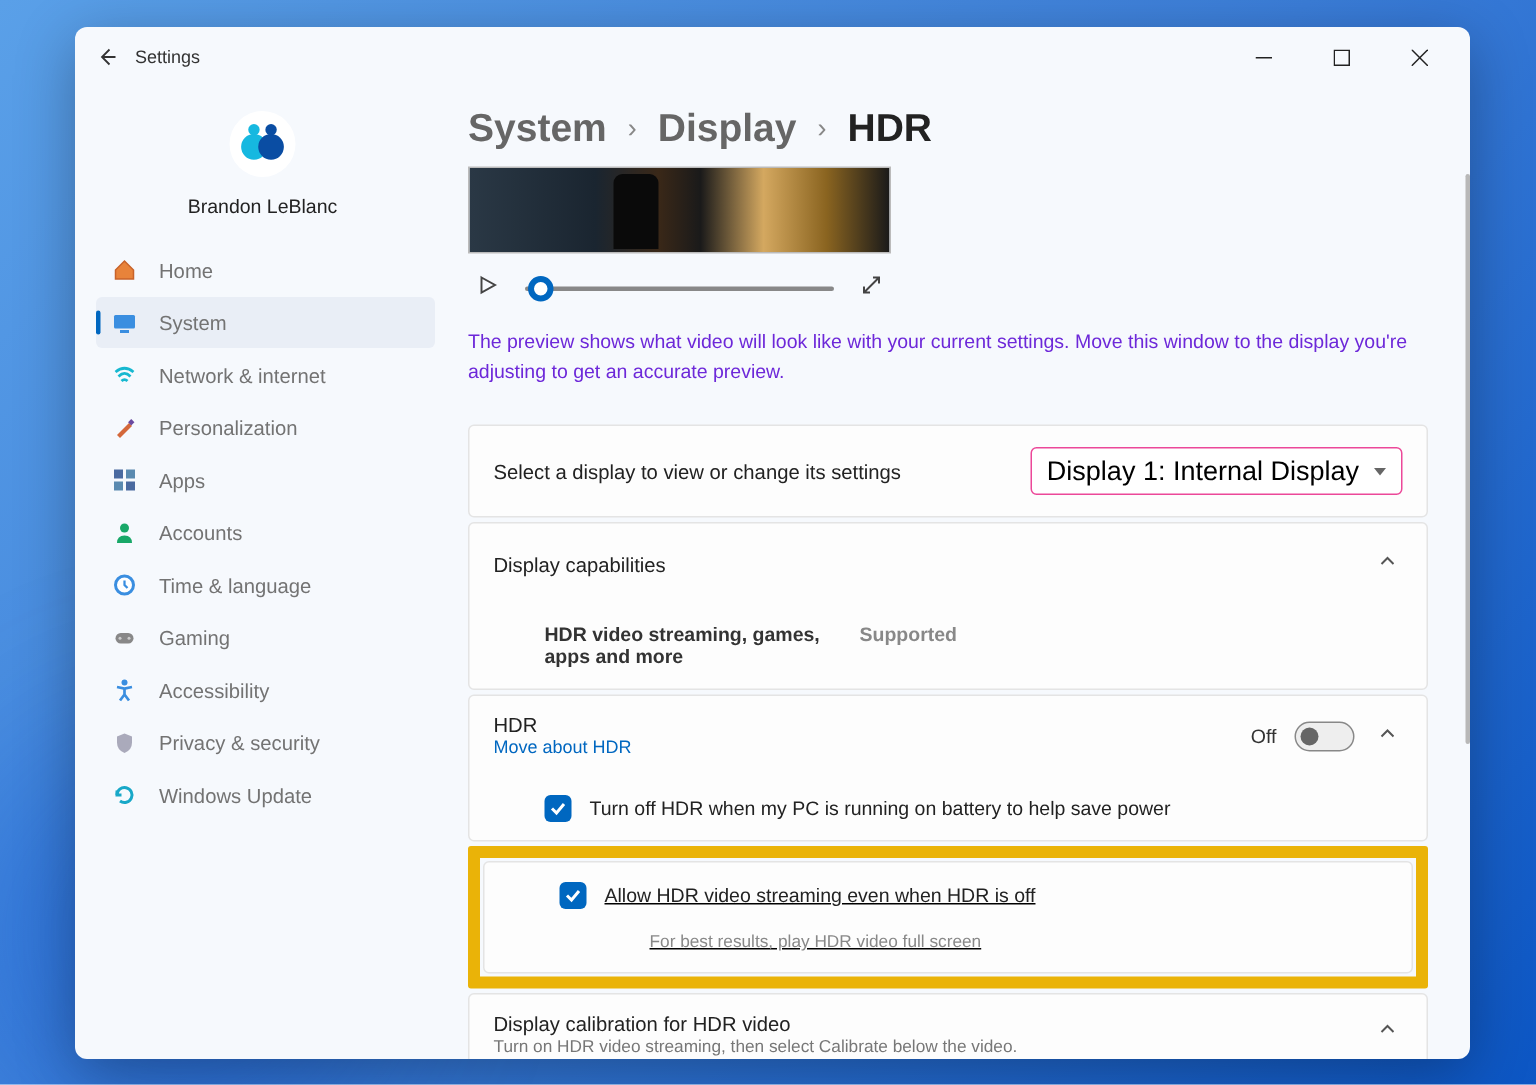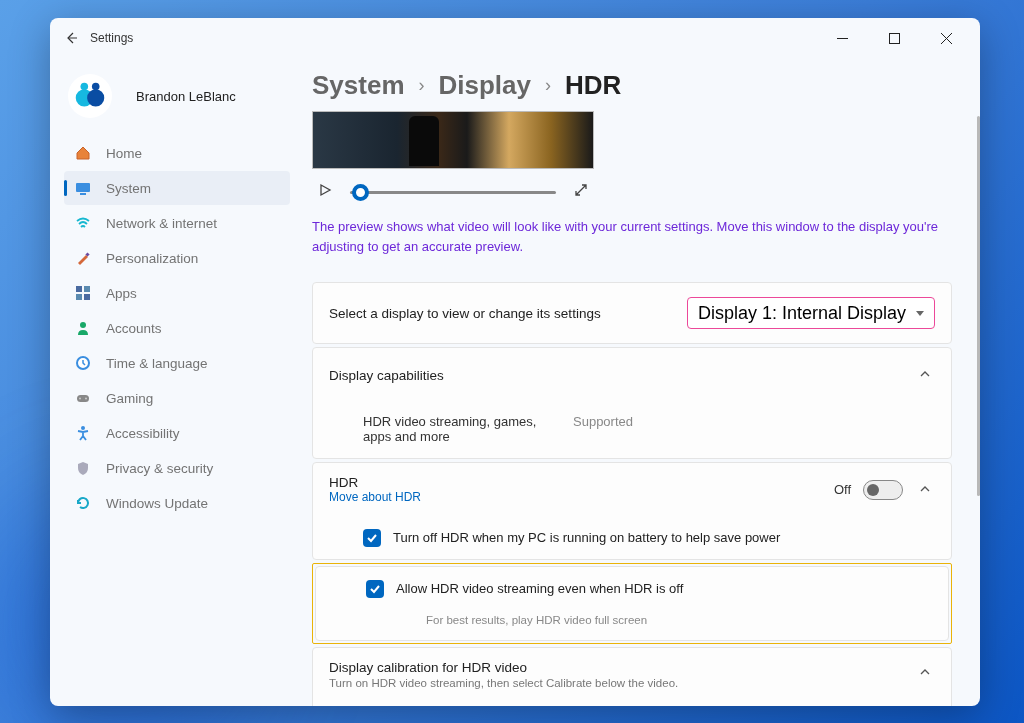--- a/index.html
+++ b/index.html
@@ -6,21 +6,21 @@
 body { background: linear-gradient(135deg, #5aa0e8 0%, #3b7dd8 50%, #0c56c4 100%); width: 1024px; height: 723px; overflow: hidden; position: relative; }
 .bg-shape { position: absolute; bottom: -100px; left: -80px; width: 400px; height: 400px; background: radial-gradient(circle, rgba(0,70,200,0.5), transparent 70%); border-radius: 50%; filter: blur(40px); }
 .window { position: absolute; top: 18px; left: 50px; width: 930px; height: 688px; background: #f6f9fd; border-radius: 8px; box-shadow: 0 10px 40px rgba(0,0,0,0.3); display: flex; flex-direction: column; overflow: hidden; }
 .titlebar { height: 40px; display: flex; align-items: center; padding: 0 14px; gap: 12px; }
 .titlebar .back { width: 14px; height: 14px; display: flex; align-items: center; justify-content: center; cursor: pointer; }
 .titlebar .title { font-size: 12px; color: #333; }
 .titlebar .spacer { flex: 1; }
 .winctrl { width: 40px; height: 30px; display: flex; align-items: center; justify-content: center; cursor: pointer; color: #222; }
 .main { flex: 1; display: flex; overflow: hidden; }
 .sidebar { width: 248px; padding: 0 8px 0 14px; display: flex; flex-direction: column; gap: 4px; }
-.user-row { display: flex; align-items: center; gap: 24px; padding: 16px 8px 14px 4px; }
+.user-row { display: flex; align-items: center; gap: 12px; padding: 16px 8px 14px 4px; flex-direction: column; }
 .avatar { width: 44px; height: 44px; border-radius: 50%; background: #fff; display: flex; align-items: center; justify-content: center; }
 .avatar svg { width: 38px; height: 38px; }
 .username { font-size: 13px; color: #222; font-weight: 500; }
 .search-wrap { position: relative; margin: 0 4px 14px 4px; }
 .search { width: 100%; height: 32px; border: 1px solid #ccc; border-radius: 4px; background: #fff; padding: 0 30px 0 10px; font-size: 13px; }
 .search-icon { position: absolute; right: 8px; top: 8px; color: #555; }
 .nav { display: flex; flex-direction: column; gap: 1px; }
 .nav-item { height: 34px; display: flex; align-items: center; gap: 14px; padding: 0 10px; border-radius: 4px; font-size: 13.5px; color: #737373; cursor: pointer; position: relative; }
 .nav-item.active { background: #e9eef6; }
 .nav-item.active::before { content: ""; position: absolute; left: 0; top: 9px; bottom: 9px; width: 3px; background: #0067c0; border-radius: 2px; }
@@ -35,30 +35,30 @@
 .play-btn, .expand-btn { cursor: pointer; color: #444; }
 .slider-track { flex: 1; height: 3px; background: #888; border-radius: 2px; position: relative; }
 .slider-thumb { position: absolute; left: 2px; top: -7px; width: 17px; height: 17px; border-radius: 50%; background: #fff; border: 4px solid #0067c0; cursor: pointer; }
 .help-text { font-size: 13px; color: #6d28d9; line-height: 1.5; margin-bottom: 26px; }
 .card { background: #fdfdfd; border: 1px solid #e4e4e4; border-radius: 4px; margin-bottom: 3px; }
 .card-row { display: flex; align-items: center; padding: 14px 16px; gap: 12px; }
 .card-label { font-size: 13.5px; color: #222; flex: 1; }
 .dropdown { height: 32px; border: 1px solid #ec4899; border-radius: 4px; background: #fff; padding: 0 28px 0 10px; font-size: 18px; display: flex; align-items: center; position: relative; cursor: pointer; min-width: 170px; }
 .dropdown::after { content: ""; position: absolute; right: 10px; top: 13px; border-left: 4px solid transparent; border-right: 4px solid transparent; border-top: 5px solid #666; }
 .expander { cursor: pointer; padding: 4px; }
-.sub-row { padding: 12px 16px 14px 50px; display: flex; gap: 20px; font-size: 13px; color: #333; }
+.sub-row { padding: 12px 16px 14px 50px; display: flex; gap: 20px; font-size: 13px; color: #333; font-weight: bold; }
 .sub-row .status { color: #888; }
 .hdr-row { display: flex; align-items: center; padding: 12px 16px; gap: 12px; }
 .hdr-labels { flex: 1; }
 .hdr-title { font-size: 13.5px; color: #222; }
 .hdr-link { font-size: 12px; color: #0067c0; cursor: pointer; font-weight: 500; }
 .toggle-label { font-size: 13px; color: #333; }
 .toggle { width: 40px; height: 20px; border-radius: 10px; border: 1px solid #888; background: #eee; position: relative; cursor: pointer; }
 .toggle::after { content: ""; position: absolute; left: 3px; top: 3px; width: 12px; height: 12px; border-radius: 50%; background: #666; }
-.highlight-box { border: 1px solid #eab308; border-radius: 2px; padding: 2px; margin-bottom: 3px; }
+.highlight-box { border: 8px solid #eab308; border-radius: 2px; padding: 2px; margin-bottom: 3px; text-decoration: underline; }
 .check-row { padding: 12px 16px 12px 50px; display: flex; align-items: center; gap: 12px; }
 .checkbox { width: 18px; height: 18px; border-radius: 4px; background: #0067c0; display: flex; align-items: center; justify-content: center; flex-shrink: 0; cursor: pointer; margin-top: 1px; }
 .checkbox svg { stroke: #fff; }
 .check-text { font-size: 13px; color: #222; }
 .check-sub { font-size: 11.5px; color: #888; margin-top: 4px; margin-left: 30px; }
 .calib-row { padding: 12px 16px; display: flex; align-items: flex-start; }
 .calib-labels { flex: 1; }
 .calib-title { font-size: 13.5px; color: #222; }
 .calib-sub { font-size: 11.5px; color: #777; margin-top: 2px; }
 .preview-label-row { padding: 12px 16px 6px 50px; font-size: 13px; }

